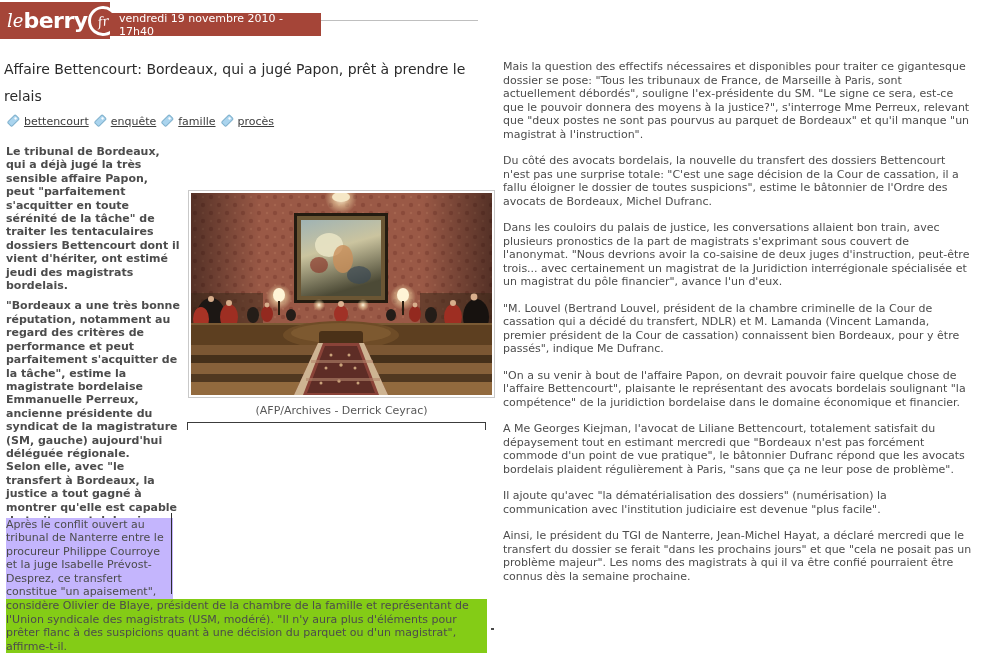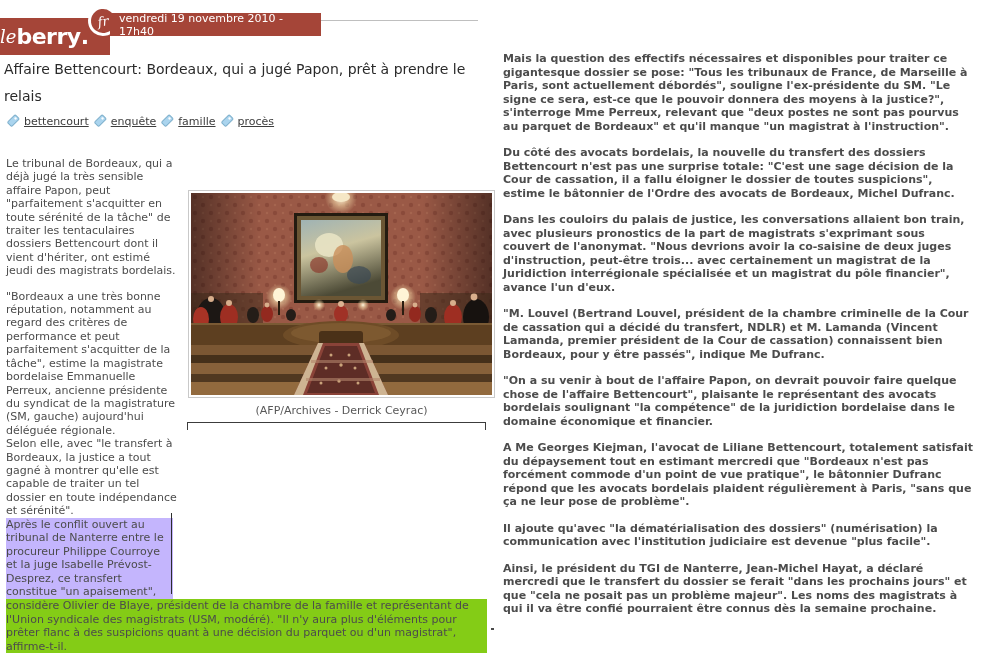--- a/index.html
+++ b/index.html
@@ -1,21 +1,21 @@
 <!DOCTYPE html>
 <html><head>
 <meta charset="utf-8">
 <style>
   html,body{margin:0;padding:0;background:#fff;}
   .page{position:relative;width:983px;height:655px;background:#ffffff;overflow:hidden;
         font-family:"DejaVu Sans",sans-serif;color:#4c4c4c;}
 
   
-  .logo-box{position:absolute;left:0;top:18px;width:110px;height:37px;background:#a54538;
-            display:flex;align-items:center;box-sizing:border-box;cursor:pointer;}
+  .logo-box{position:absolute;left:0;top:2px;width:110px;height:37px;background:#a54538;
+            display:flex;align-items:center;padding-left:7px;box-sizing:border-box;cursor:pointer;}
   .logo-le{font-family:"DejaVu Serif",serif;font-style:italic;font-size:18px;color:#fff;}
   .logo-berry{font-weight:bold;font-size:22px;color:#fff;letter-spacing:-0.5px;}
   .logo-dot{font-weight:bold;font-size:22px;color:#fff;}
   .logo-fr{position:absolute;left:88px;top:6px;width:24px;height:24px;border:3px solid #fff;
            border-radius:50%;background:#a54538;color:#fff;font-family:"DejaVu Serif",serif;
            font-style:italic;font-size:13px;display:flex;align-items:center;justify-content:center;
            transform:rotate(-8deg);}
   .date-strip{position:absolute;left:110px;top:13px;width:211px;height:23px;background:#a54538;
               color:#fff;font-size:11px;display:flex;align-items:center;padding-left:9px;
               box-sizing:border-box;}
@@ -24,24 +24,24 @@
   
   .pub-date{position:absolute;left:6px;top:44px;font-size:11px;color:#6f6f6f;letter-spacing:0.4px;}
   .title{position:absolute;left:4px;top:56px;width:486px;font-size:14px;line-height:27px;
          color:#2a2a2a;font-weight:400;}
   .tags{position:absolute;left:6px;top:114px;display:flex;align-items:center;gap:4px;font-size:11px;}
   .tag{display:flex;align-items:center;gap:4px;cursor:pointer;}
   .tag-label{color:#3d3d3d;text-decoration:underline;}
 
   
   .col-left{position:absolute;left:6px;top:145px;width:174px;font-size:11px;line-height:13.4px;}
-  .col-left p{margin:12px 0 7px 0;}
+  .col-left p{margin:0 0 7px 0;font-weight:bold;}
   .col-left p + p + p{margin-top:0;}
   .col-right{position:absolute;left:503px;top:52px;width:472px;font-size:11px;line-height:13.5px;}
-  .col-right p{margin:0 0 13px 0;font-weight:bold;}
+  .col-right p{margin:8px 0 13px 0;}
 
   
   .photo-box{position:absolute;left:188px;top:190px;border:1px solid #c9c9c9;background:#fff;
              padding:2px;line-height:0;}
   .caption{position:absolute;left:188px;top:404px;width:307px;text-align:center;font-size:11px;
            color:#585858;}
 
   
   .embed-top{position:absolute;left:187px;top:422px;width:297px;height:7px;
              border-top:1px solid #3c3c3c;border-left:1px solid #3c3c3c;border-right:1px solid #3c3c3c;}

